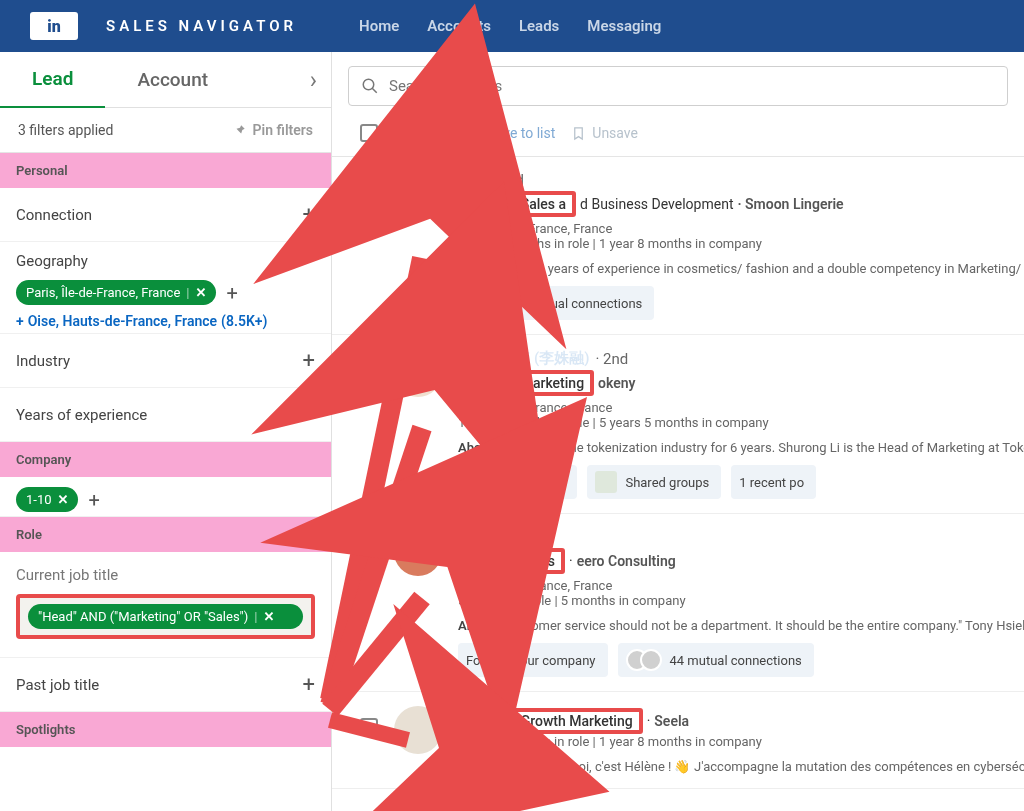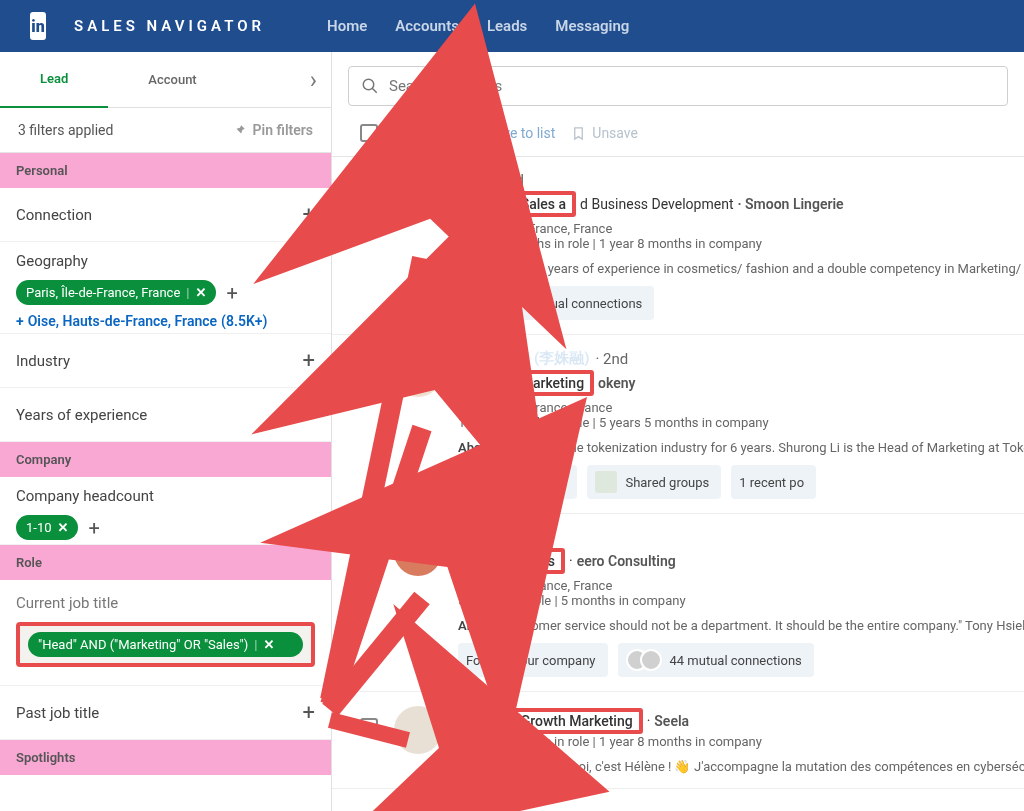--- a/index.html
+++ b/index.html
@@ -1,30 +1,30 @@
 <!DOCTYPE html>
 <html><head>
 <meta charset="utf-8">
 <style>
   * { box-sizing: border-box; margin: 0; padding: 0; font-family: -apple-system, BlinkMacSystemFont, "Segoe UI", Roboto, Helvetica, Arial, sans-serif; }
   body { width:1024px; height:811px; overflow:hidden; background:#fff; color:#262626; }
 
   
   .topnav { background:#1f4d8e; height:52px; display:flex; align-items:center; padding:0 30px; gap:28px; }
-  .logo-box { width:16px; height:28px; background:#fff; color:#1f4d8e; font-weight:900; font-size:16px; display:flex; align-items:center; justify-content:center; border-radius:3px; }
+  .logo-box { width:48px; height:28px; background:#fff; color:#1f4d8e; font-weight:900; font-size:16px; display:flex; align-items:center; justify-content:center; border-radius:3px; }
   .product { color:#fff; font-weight:600; letter-spacing:4px; font-size:15px; }
   .nav-link { color:#c9d6e7; font-size:15px; font-weight:600; cursor:pointer; }
 
   .main { display:flex; height:calc(811px - 52px); }
   .sidebar { width:332px; border-right:1px solid #e0e0e0; background:#fff; overflow:hidden; position:relative; }
   .content { flex:1; overflow:hidden; position:relative; }
 
   
   .side-tabs { display:flex; align-items:center; border-bottom:1px solid #e0e0e0; height:56px; }
-  .side-tab { flex:0 0 auto; padding:0 40px; height:56px; display:flex; align-items:center; font-size:13px; color:#666; cursor:pointer; font-weight:500;}
+  .side-tab { flex:0 0 auto; padding:0 32px; height:56px; display:flex; align-items:center; font-size:19px; color:#666; cursor:pointer; font-weight:500;}
   .side-tab.active { color:#0a8f3c; border-bottom:2px solid #0a8f3c; font-weight:600; }
   .chevron { margin-left:auto; margin-right:14px; font-size:24px; color:#777; }
 
   .filters-row { display:flex; align-items:center; justify-content:space-between; padding:14px 18px; font-size:14px; color:#555; border-bottom:1px solid #e5e5e5;}
   .pin { color:#999; font-weight:600; display:flex; gap:6px; align-items:center;}
   .pin svg{width:14px;height:14px;fill:#999;}
 
   .section-hdr { background:#f9a8d4; padding:10px 16px; font-size:13px; font-weight:600; color:#555; }
   .filter-row { display:flex; align-items:center; justify-content:space-between; padding:14px 16px; font-size:15px; color:#444; border-bottom:1px solid #f0f0f0;}
   .plus { font-size:22px; font-weight:400; color:#555; }
@@ -136,21 +136,20 @@
       <span class="plus">+</span>
     </div>
     <div class="filter-row">
       <span>Years of experience</span>
       <span class="plus">+</span>
     </div>
 
     <div class="section-hdr">Company</div>
 
     <div class="geo-block" style="border-bottom:1px solid #f0f0f0">
-      <div class="geo-title">Company headcount</div>
       <div class="pill-row">
         <span class="pill-green">
           <span>1-10</span>
           <span class="x">✕</span>
         </span>
         <span class="plus-sm">+</span>
       </div>
     </div>
 
     <div class="section-hdr">Role</div>

